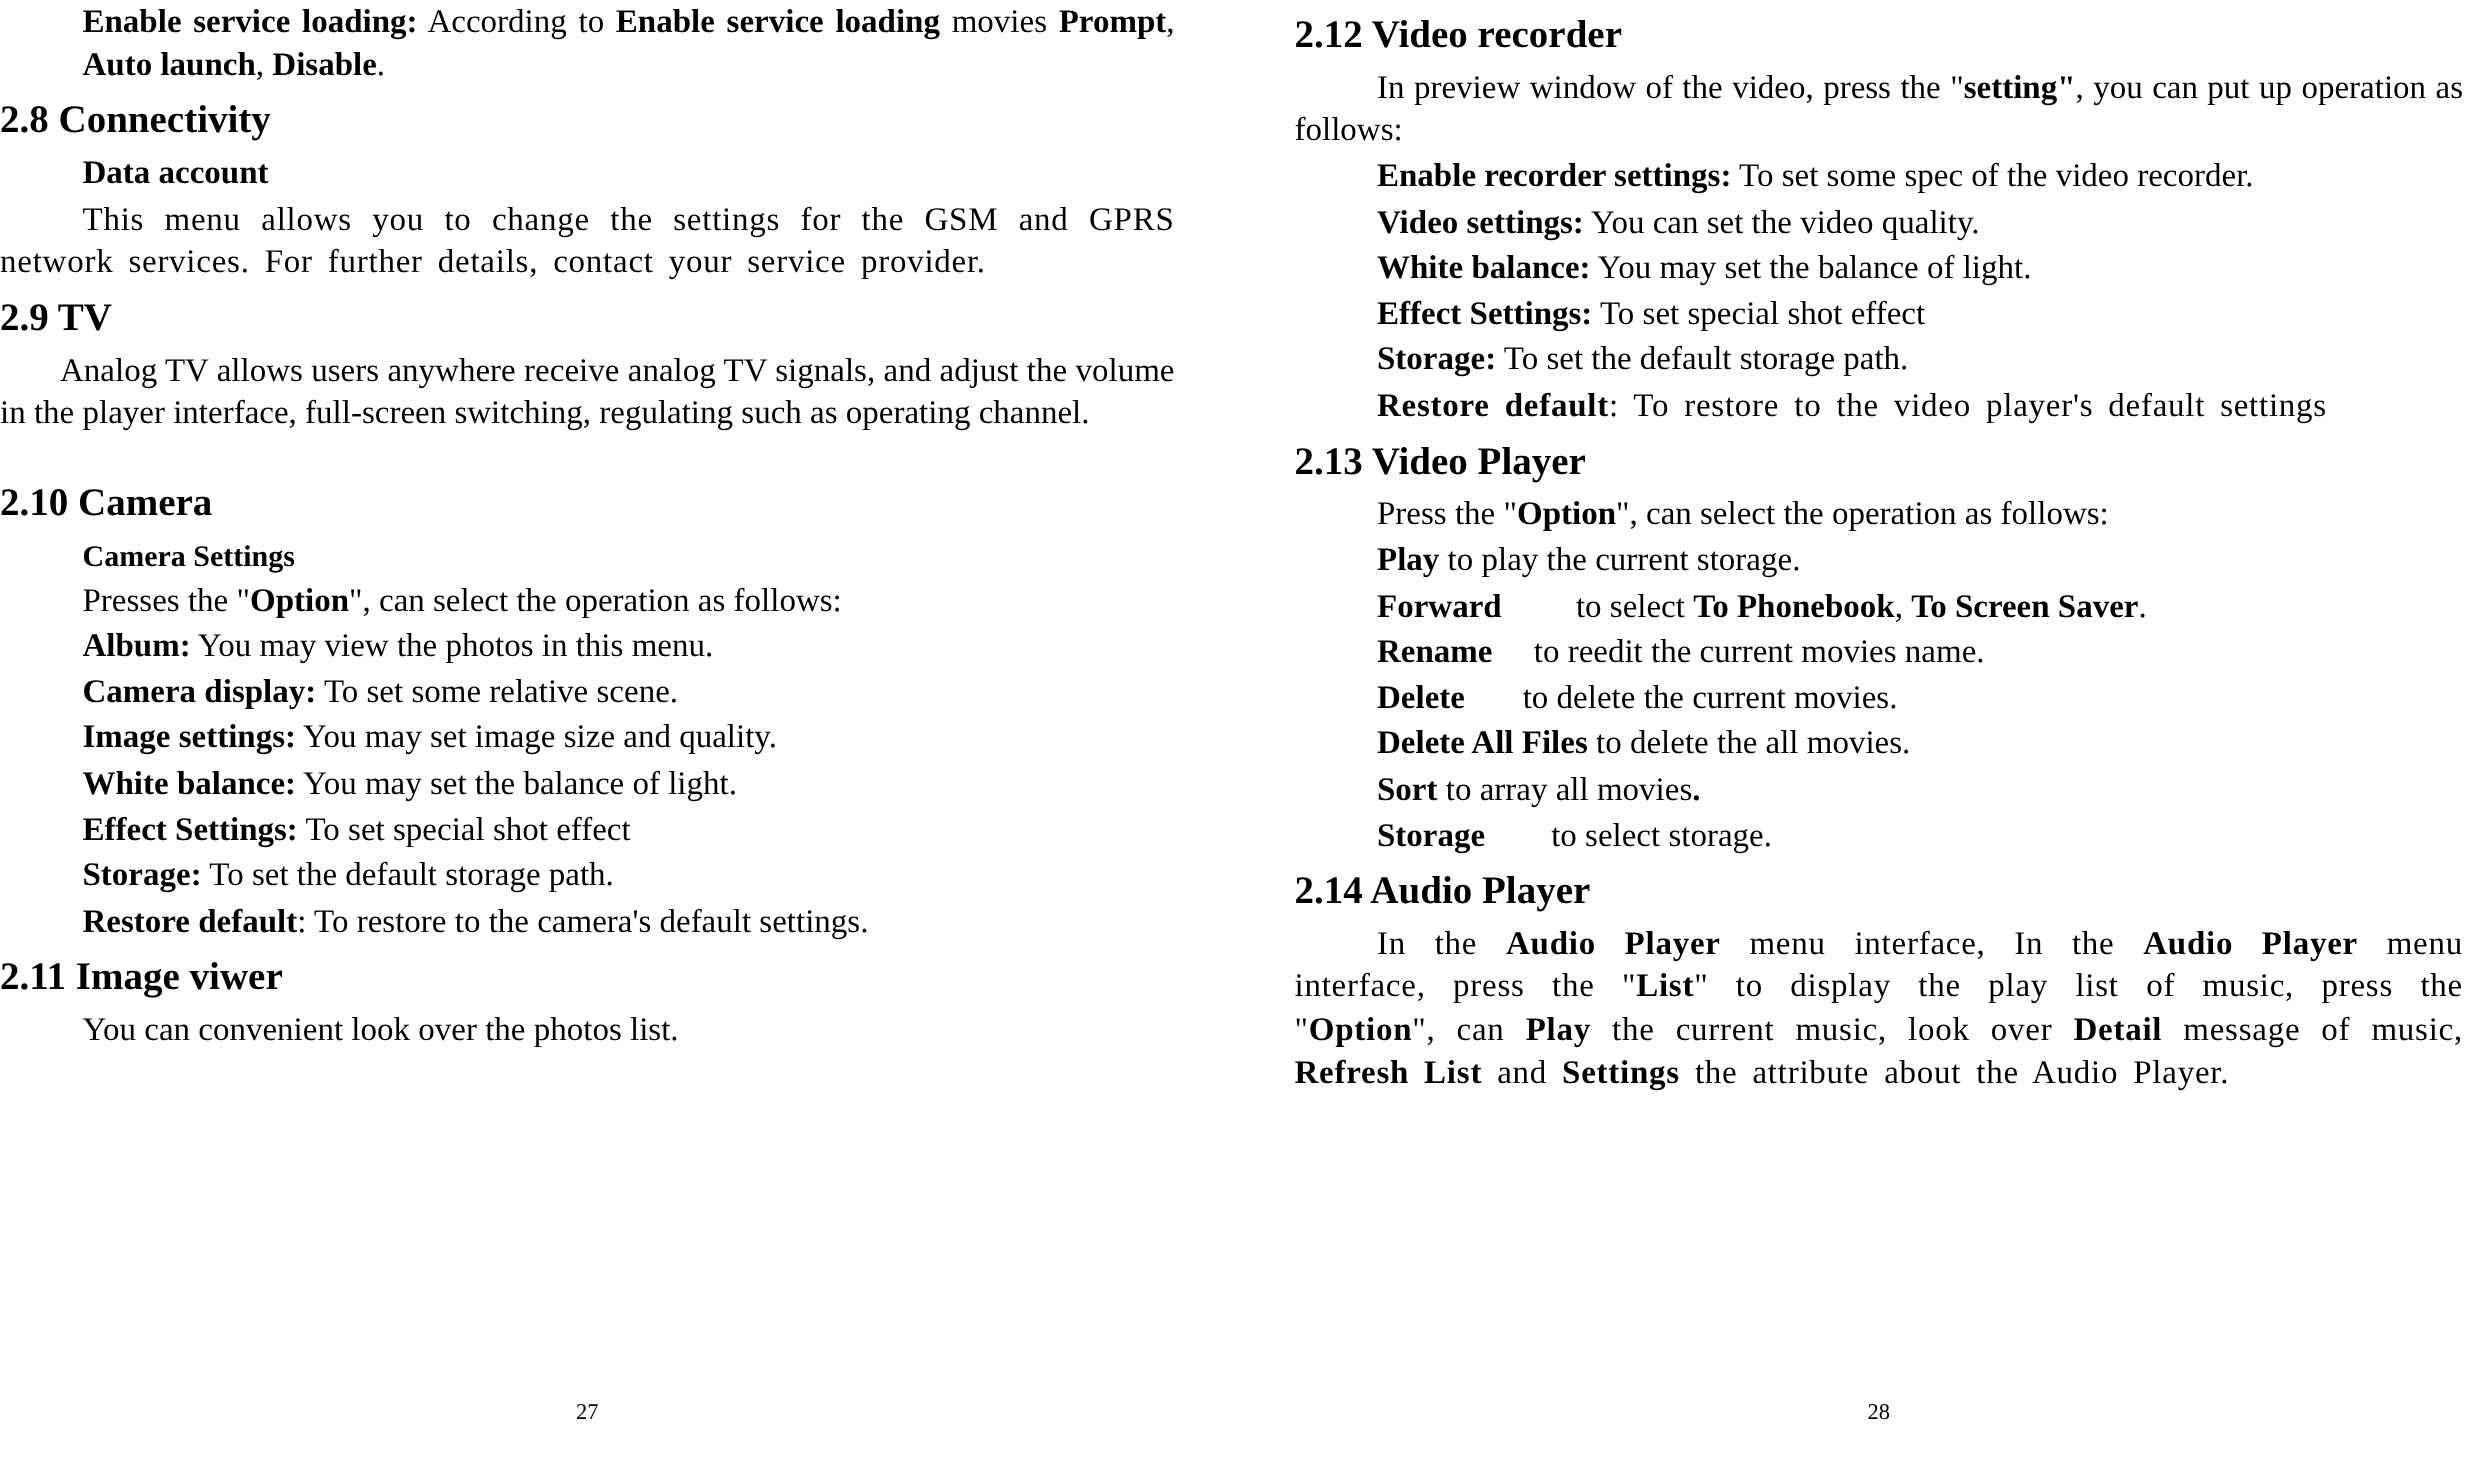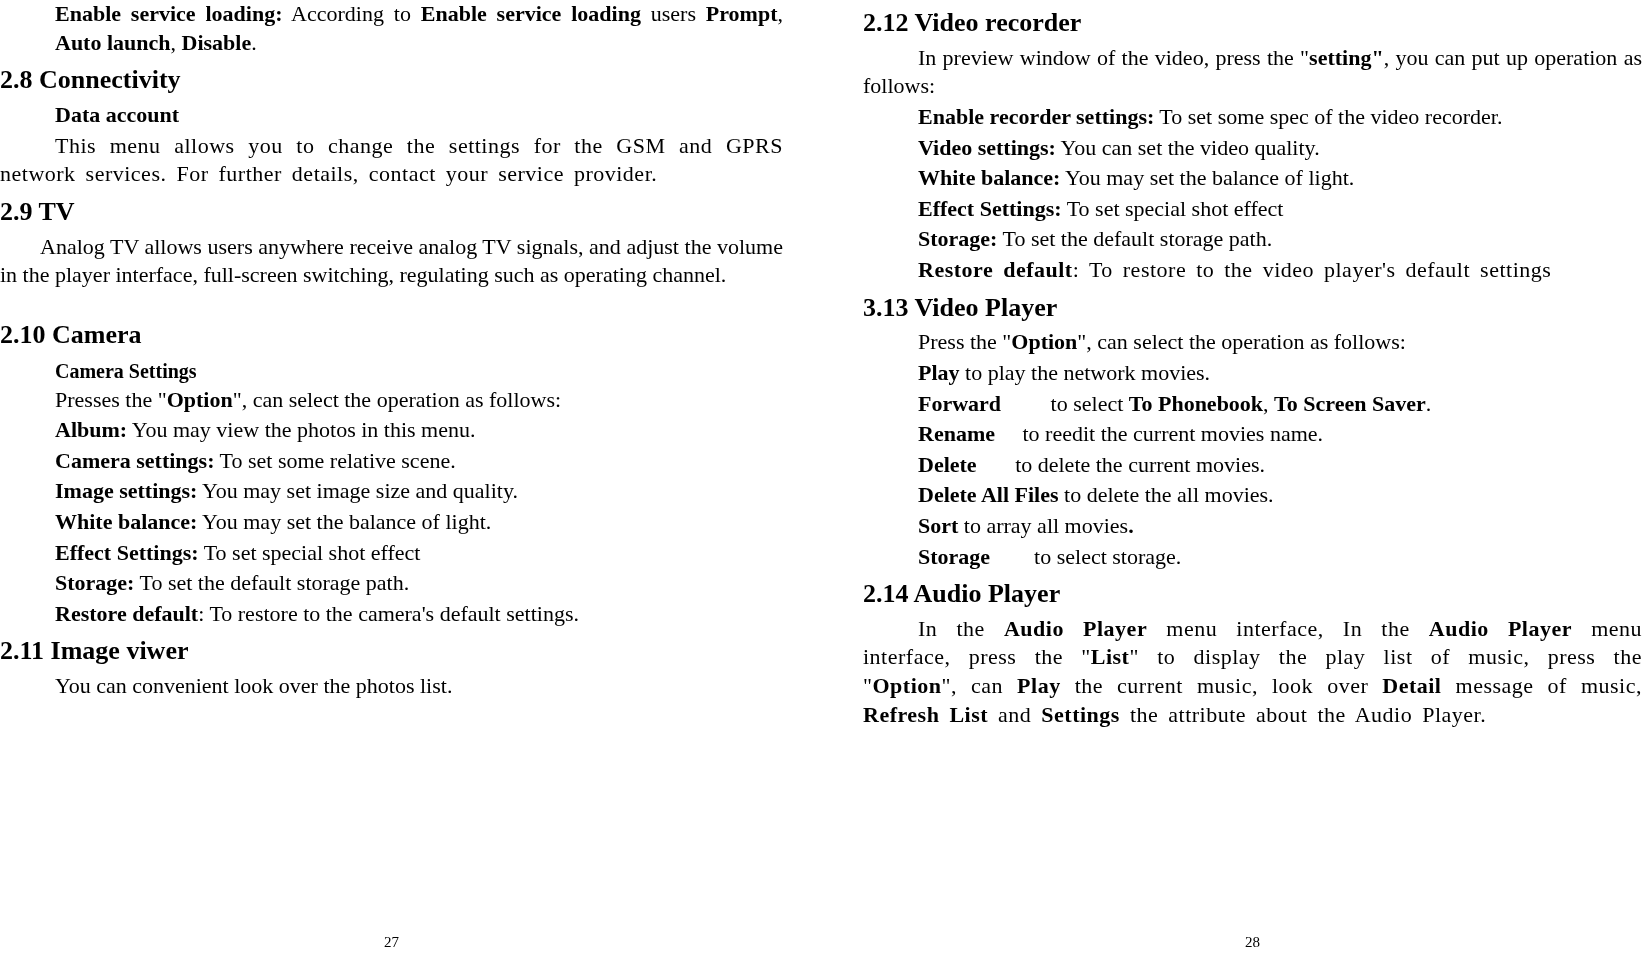--- a/index.html
+++ b/index.html
@@ -45,40 +45,40 @@
   p { margin: 0 0 2px 0; }
   .spacer { height: 20px; }
   .wide { letter-spacing: 0.5px; word-spacing: 4px; }
 </style>
 </head>
 <body>
 
 <div class="page">
   <div class="content">
     <p class="indent-block justify">
-      <span class="b">Enable service loading:</span><span> According to </span><span class="b">Enable service loading</span><span> users </span><span class="b">Prompt</span><span>, </span><span class="b">Auto launch</span><span>, </span><span class="b">Disable</span><span>.</span>
+      <span class="b">Enable service loading:</span><span> According to </span><span class="b">Enable service loading</span><span> movies </span><span class="b">Prompt</span><span>, </span><span class="b">Auto launch</span><span>, </span><span class="b">Disable</span><span>.</span>
     </p>
 
     <h2>2.8 Connectivity</h2>
     <p class="indent-block b">Data account</p>
     <p class="justify wide" style="text-indent:55px;">This menu allows you to change the settings for the GSM and GPRS network services. For further details, contact your service provider.</p>
 
     <h2>2.9 TV</h2>
     <p class="justify indent-first">Analog TV allows users anywhere receive analog TV signals, and adjust the volume in the player interface, full-screen switching, regulating such as operating channel.</p>
 
     <div class="spacer"></div>
 
     <h2>2.10 Camera</h2>
     <h3>Camera Settings</h3>
 
     <p class="indent-block">
       <span>Presses the "</span><span class="b">Option</span><span>", can select the operation as follows:</span>
     </p>
     <p class="indent-block"><span class="b">Album:</span><span> You may view the photos in this menu.</span></p>
-    <p class="indent-block"><span class="b">Camera settings:</span><span> To set some relative scene.</span></p>
+    <p class="indent-block"><span class="b">Camera display:</span><span> To set some relative scene.</span></p>
     <p class="indent-block"><span class="b">Image settings:</span><span> You may set image size and quality.</span></p>
     <p class="indent-block"><span class="b">White balance:</span><span> You may set the balance of light.</span></p>
     <p class="indent-block"><span class="b">Effect Settings:</span><span> To set special shot effect</span></p>
     <p class="indent-block"><span class="b">Storage:</span><span> To set the default storage path.</span></p>
     <p class="indent-block"><span class="b">Restore default</span><span>: To restore to the camera's default settings.</span></p>
 
     <h2>2.11 Image viwer</h2>
     <p class="indent-block">You can convenient look over the photos list.</p>
   </div>
   <div class="page-num">27</div>
@@ -90,25 +90,25 @@
     <p class="justify" style="text-indent:55px;">
       <span>In preview window of the video, press the "</span><span class="b">setting"</span><span>, you can put up operation as follows:</span>
     </p>
     <p style="padding-left:0; text-indent:55px;"><span class="b">Enable recorder settings:</span><span> To set some spec of the video recorder.</span></p>
     <p class="indent-block"><span class="b">Video settings:</span><span> You can set the video quality.</span></p>
     <p class="indent-block"><span class="b">White balance:</span><span> You may set the balance of light.</span></p>
     <p class="indent-block"><span class="b">Effect Settings:</span><span> To set special shot effect</span></p>
     <p class="indent-block"><span class="b">Storage:</span><span> To set the default storage path.</span></p>
     <p class="justify wide" style="text-indent:55px;"><span class="b">Restore default</span><span>: To restore to the video player's default settings</span></p>
 
-    <h2>3.13 Video Player</h2>
+    <h2>2.13 Video Player</h2>
     <p class="indent-block">
       <span>Press the "</span><span class="b">Option</span><span>", can select the operation as follows:</span>
     </p>
-    <p class="indent-block"><span class="b">Play</span><span>  to play the network movies.</span></p>
+    <p class="indent-block"><span class="b">Play</span><span>  to play the current storage.</span></p>
     <p class="indent-block" style="white-space:pre-wrap;"><span class="b">Forward</span><span>         to select </span><span class="b">To Phonebook</span><span>, </span><span class="b">To Screen Saver</span><span>.</span></p>
     <p class="indent-block" style="white-space:pre-wrap;"><span class="b">Rename</span><span>     to reedit the current movies name.</span></p>
     <p class="indent-block" style="white-space:pre-wrap;"><span class="b">Delete</span><span>       to delete the current movies.</span></p>
     <p class="indent-block"><span class="b">Delete All Files</span><span> to delete the all movies.</span></p>
     <p class="indent-block"><span class="b">Sort</span><span>  to array all movies</span><span class="b">.</span></p>
     <p class="indent-block" style="white-space:pre-wrap;"><span class="b">Storage</span><span>        to select storage.</span></p>
 
     <h2>2.14 Audio Player</h2>
     <p class="justify wide" style="text-indent:55px;">
       <span>In the </span><span class="b">Audio Player</span><span> menu interface, In the </span><span class="b">Audio Player</span><span> menu interface, press the "</span><span class="b">List</span><span>" to display the play list of music, press the "</span><span class="b">Option</span><span>", can </span><span class="b">Play</span><span> the current music, look over </span><span class="b">Detail</span><span> message of music, </span><span class="b">Refresh List</span><span> and </span><span class="b">Settings</span><span> the attribute about the Audio Player.</span>

